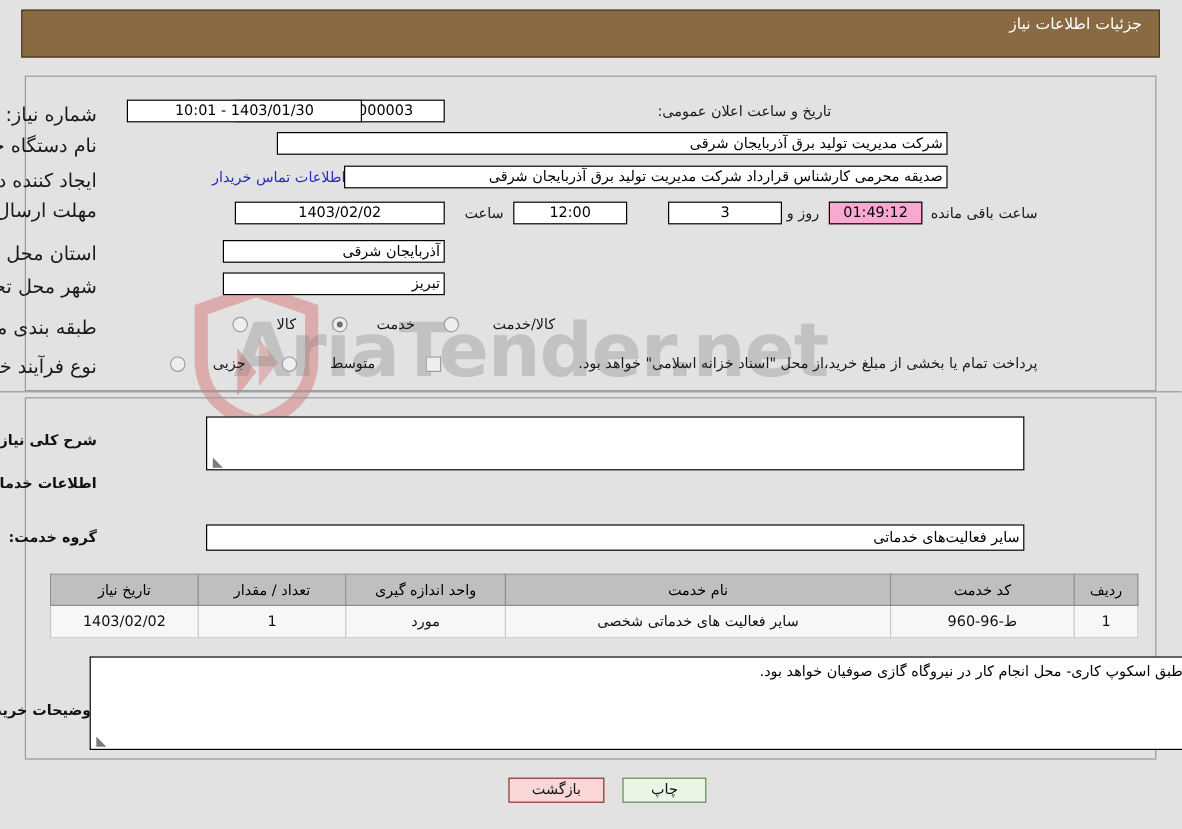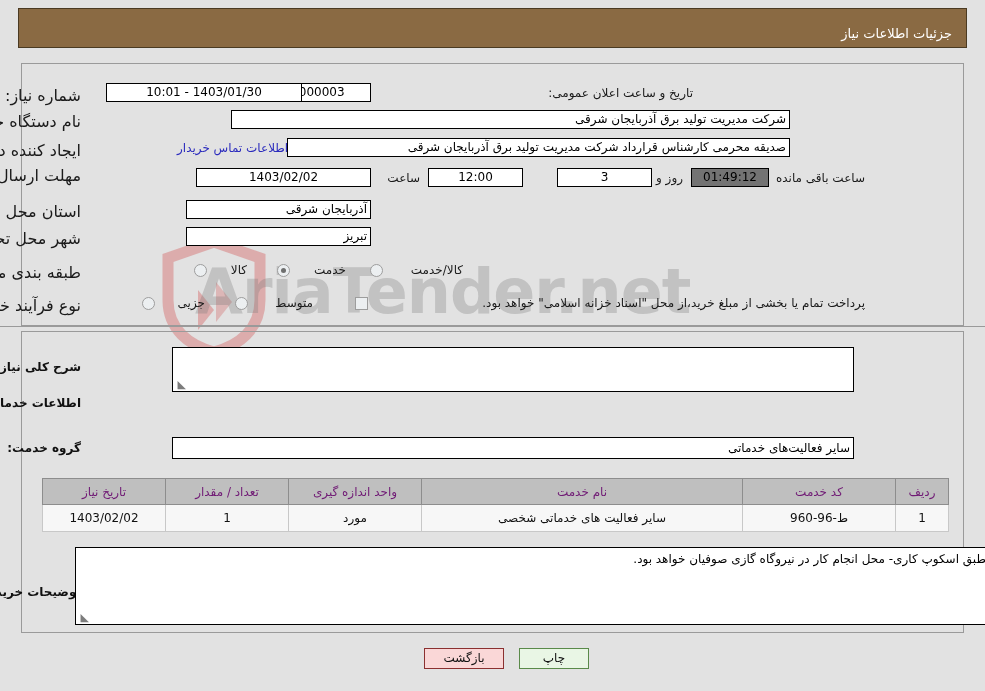--- a/index.html
+++ b/index.html
@@ -55,21 +55,21 @@
     background: #8a6a43;
     border: 1px solid #4a3a22;
     box-sizing: border-box;
     z-index: 10;
   }
   #header-bar .title {
     color: #ffffff;
     font-size: 13px;
     position: absolute;
     right: 14px;
-    top: 17px;
+    top: 4px;
   }
 
   
   .panel {
     position: absolute;
     border: 1px solid #9a9a9a;
     box-sizing: border-box;
     background: transparent;
     z-index: 8;
   }
@@ -94,21 +94,21 @@
     color: #000000;
     line-height: 17px;
     height: 19px;
     padding: 0 3px;
     z-index: 12;
     overflow: hidden;
     white-space: nowrap;
   }
   .fld.center { text-align: center; }
   .fld.right  { text-align: right; padding-left: 28px; }
-  .fld.timer  { background: #737373; text-align: center; }
+  .fld.timer  { background: #f9a8d4; text-align: center; }
 
   .sublabel {
     position: absolute;
     font-size: 12px;
     color: #1a1a1a;
     z-index: 12;
     white-space: nowrap;
   }
   .bluelink {
     position: absolute;
@@ -204,21 +204,21 @@
     width: 907px;
     border-collapse: collapse;
     z-index: 12;
     font-size: 12px;
     background: #fff;
   }
   #items-table th {
     background: #bfbfbf;
     border: 1px solid #8d8d8d;
     font-weight: normal;
-    color: #701a75;
+    color: #000000;
     height: 25px;
     padding: 0 6px;
     text-align: center;
     font-size: 12px;
   }
   #items-table td {
     background: #f7f7f7;
     border: 1px solid #c8c8c8;
     color: #111;
     height: 26px;

